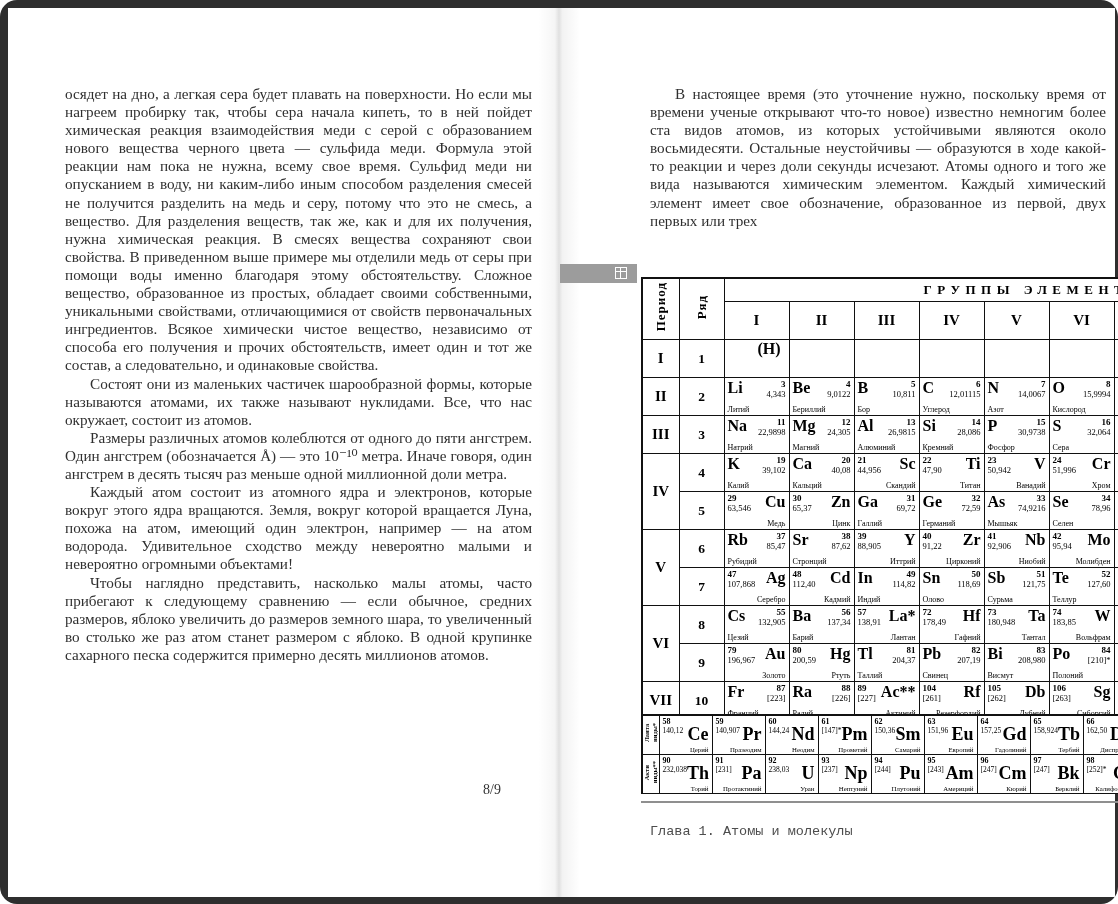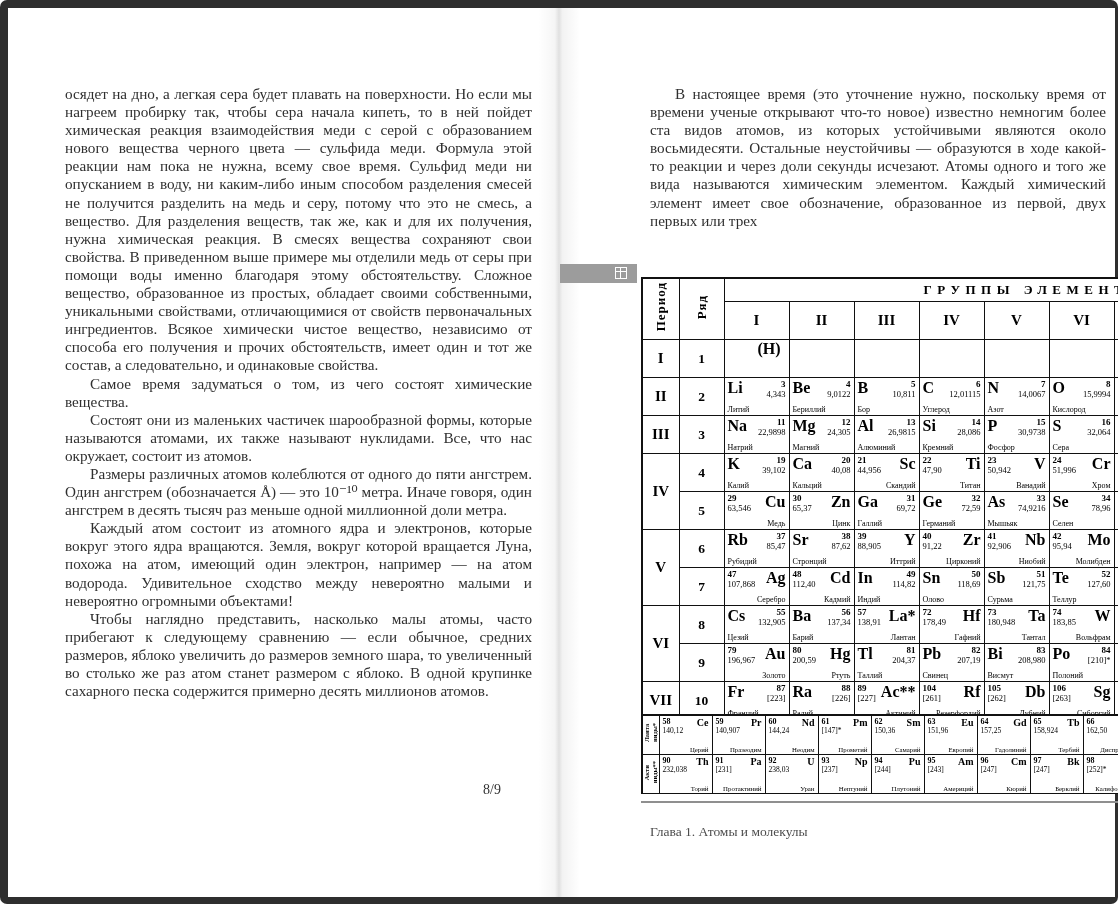--- a/index.html
+++ b/index.html
@@ -1,28 +1,28 @@
 <!DOCTYPE html>
 <html><head>
 <meta charset="utf-8">
 <style>
   html,body{margin:0;padding:0;background:#fff;}
   #viewport{position:relative;width:1118px;height:904px;overflow:hidden;
     font-family:"Liberation Serif","DejaVu Serif",serif;}
-  .window{position:absolute;inset:0;background:#2e2e2e;border-radius:7px;overflow:hidden;}
+  .window{position:absolute;inset:0;background:#2e2e2e;border-radius:17px;overflow:hidden;}
   .spread{position:absolute;left:8px;top:8px;right:3px;bottom:7px;background:#ffffff;}
   .gutter{position:absolute;left:538px;top:8px;width:42px;bottom:7px;
     background:linear-gradient(90deg,rgba(0,0,0,0) 0%,rgba(0,0,0,0.04) 40%,rgba(0,0,0,0.12) 50%,rgba(0,0,0,0.05) 58%,rgba(0,0,0,0) 100%);}
   .textblock{position:absolute;color:#2f2f2f;font-size:15.2px;line-height:18.1px;text-align:justify;}
   #left-text{left:65px;top:85px;width:467px;}
   #right-text{left:650px;top:85px;width:456px;}
   .p{margin:0;text-indent:25px;}
   .p.noindent{text-indent:0;}
   .pagenum{position:absolute;left:452px;top:782px;width:80px;text-align:center;font-size:14px;color:#333;}
-  .chapfoot{position:absolute;left:650px;top:824px;font-family:Liberation Serif, serif;
+  .chapfoot{position:absolute;left:650px;top:824px;font-family:Liberation Mono, monospace;
     font-size:13.5px;color:#4d4d4d;}
   
   .tab-bar{position:absolute;left:560px;top:264px;width:77px;height:19px;background:#9c9c9c;}
   .grid-icon{position:absolute;right:10px;top:3px;width:12px;height:12px;border:1px solid #fff;box-sizing:border-box;}
   .gi-v{position:absolute;left:4px;top:0;width:1px;height:100%;background:#fff;}
   .gi-h{position:absolute;left:0;top:3px;width:100%;height:1px;background:#fff;}
   
   .table-clip{position:absolute;left:641px;top:277px;width:477px;height:517px;overflow:hidden;}
   .fig-rule{position:absolute;left:641px;top:801px;width:477px;height:2px;background:#8f8f8f;}
   table.pt{border-collapse:collapse;table-layout:fixed;position:absolute;left:0;
@@ -50,36 +50,35 @@
   .el .mass{font-size:8.5px;}
   .el .name{font-size:8px;white-space:nowrap;}
   .el.left .name{text-align:left;}
   .el.right .name{text-align:right;}
   .hydro{font-weight:bold;font-size:16px;text-align:right;padding-right:8px !important;vertical-align:middle;}
   
   td.lab{text-align:center;vertical-align:middle;}
   .vtext2{writing-mode:vertical-rl;transform:rotate(180deg);font-size:6.5px;font-weight:bold;
     line-height:1.25;display:inline-block;text-align:center;}
   td.lcell{height:38px;vertical-align:top;}
-  .el.lan .sym{font-size:10px;}
+  .el.lan .sym{font-size:18px;margin-top:8px;}
   .el.lan .num{font-size:8px;}
   .el.lan .mass{font-size:7.5px;}
   .el.lan .name{font-size:6.8px;}
 </style>
 </head>
 <body>
 
 <div id="viewport">
   <div class="window">
     <div class="spread"></div>
     <div class="gutter"></div>
 
     <div class="textblock" id="left-text">
       <p class="p noindent">осядет на дно, а легкая сера будет плавать на поверхности. Но если мы нагреем пробирку так, чтобы сера начала кипеть, то в ней пойдет химическая реакция взаимодействия меди с серой с образованием нового вещества черного цвета — сульфида меди. Формула этой реакции нам пока не нужна, всему свое время. Сульфид меди ни опусканием в воду, ни каким-либо иным способом разделения смесей не получится разделить на медь и серу, потому что это не смесь, а вещество. Для разделения веществ, так же, как и для их получения, нужна химическая реакция. В смесях вещества сохраняют свои свойства. В приведенном выше примере мы отделили медь от серы при помощи воды именно благодаря этому обстоятельству. Сложное вещество, образованное из простых, обладает своими собственными, уникальными свойствами, отличающимися от свойств первоначальных ингредиентов. Всякое химически чистое вещество, независимо от способа его получения и прочих обстоятельств, имеет один и тот же состав, а следовательно, и одинаковые свойства.</p>
-      <p class="p">Самое время задуматься о том, из чего состоят химические вещества.</p>
       <p class="p">Состоят они из маленьких частичек шарообразной формы, которые называются атомами, их также называют нуклидами. Все, что нас окружает, состоит из атомов.</p>
       <p class="p">Размеры различных атомов колеблются от одного до пяти ангстрем. Один ангстрем (обозначается Å) — это 10⁻¹⁰ метра. Иначе говоря, один ангстрем в десять тысяч раз меньше одной миллионной доли метра.</p>
       <p class="p">Каждый атом состоит из атомного ядра и электронов, которые вокруг этого ядра вращаются. Земля, вокруг которой вращается Луна, похожа на атом, имеющий один электрон, например — на атом водорода. Удивительное сходство между невероятно малыми и невероятно огромными объектами!</p>
       <p class="p">Чтобы наглядно представить, насколько малы атомы, часто прибегают к следующему сравнению — если обычное, средних размеров, яблоко увеличить до размеров земного шара, то увеличенный во столько же раз атом станет размером с яблоко. В одной крупинке сахарного песка содержится примерно десять миллионов атомов.</p>
     </div>
     <div class="pagenum">8/9</div>
 
     <div class="textblock" id="right-text">
       <p class="p">В настоящее время (это уточнение нужно, поскольку время от времени ученые открывают что-то новое) известно немногим более ста видов атомов, из которых устойчивыми являются около восьмидесяти. Остальные неустойчивы — образуются в ходе какой-то реакции и через доли секунды исчезают. Атомы одного и того же вида называются химическим элементом. Каждый химический элемент имеет свое обозначение, образованное из первой, двух первых или трех</p>
     </div>

